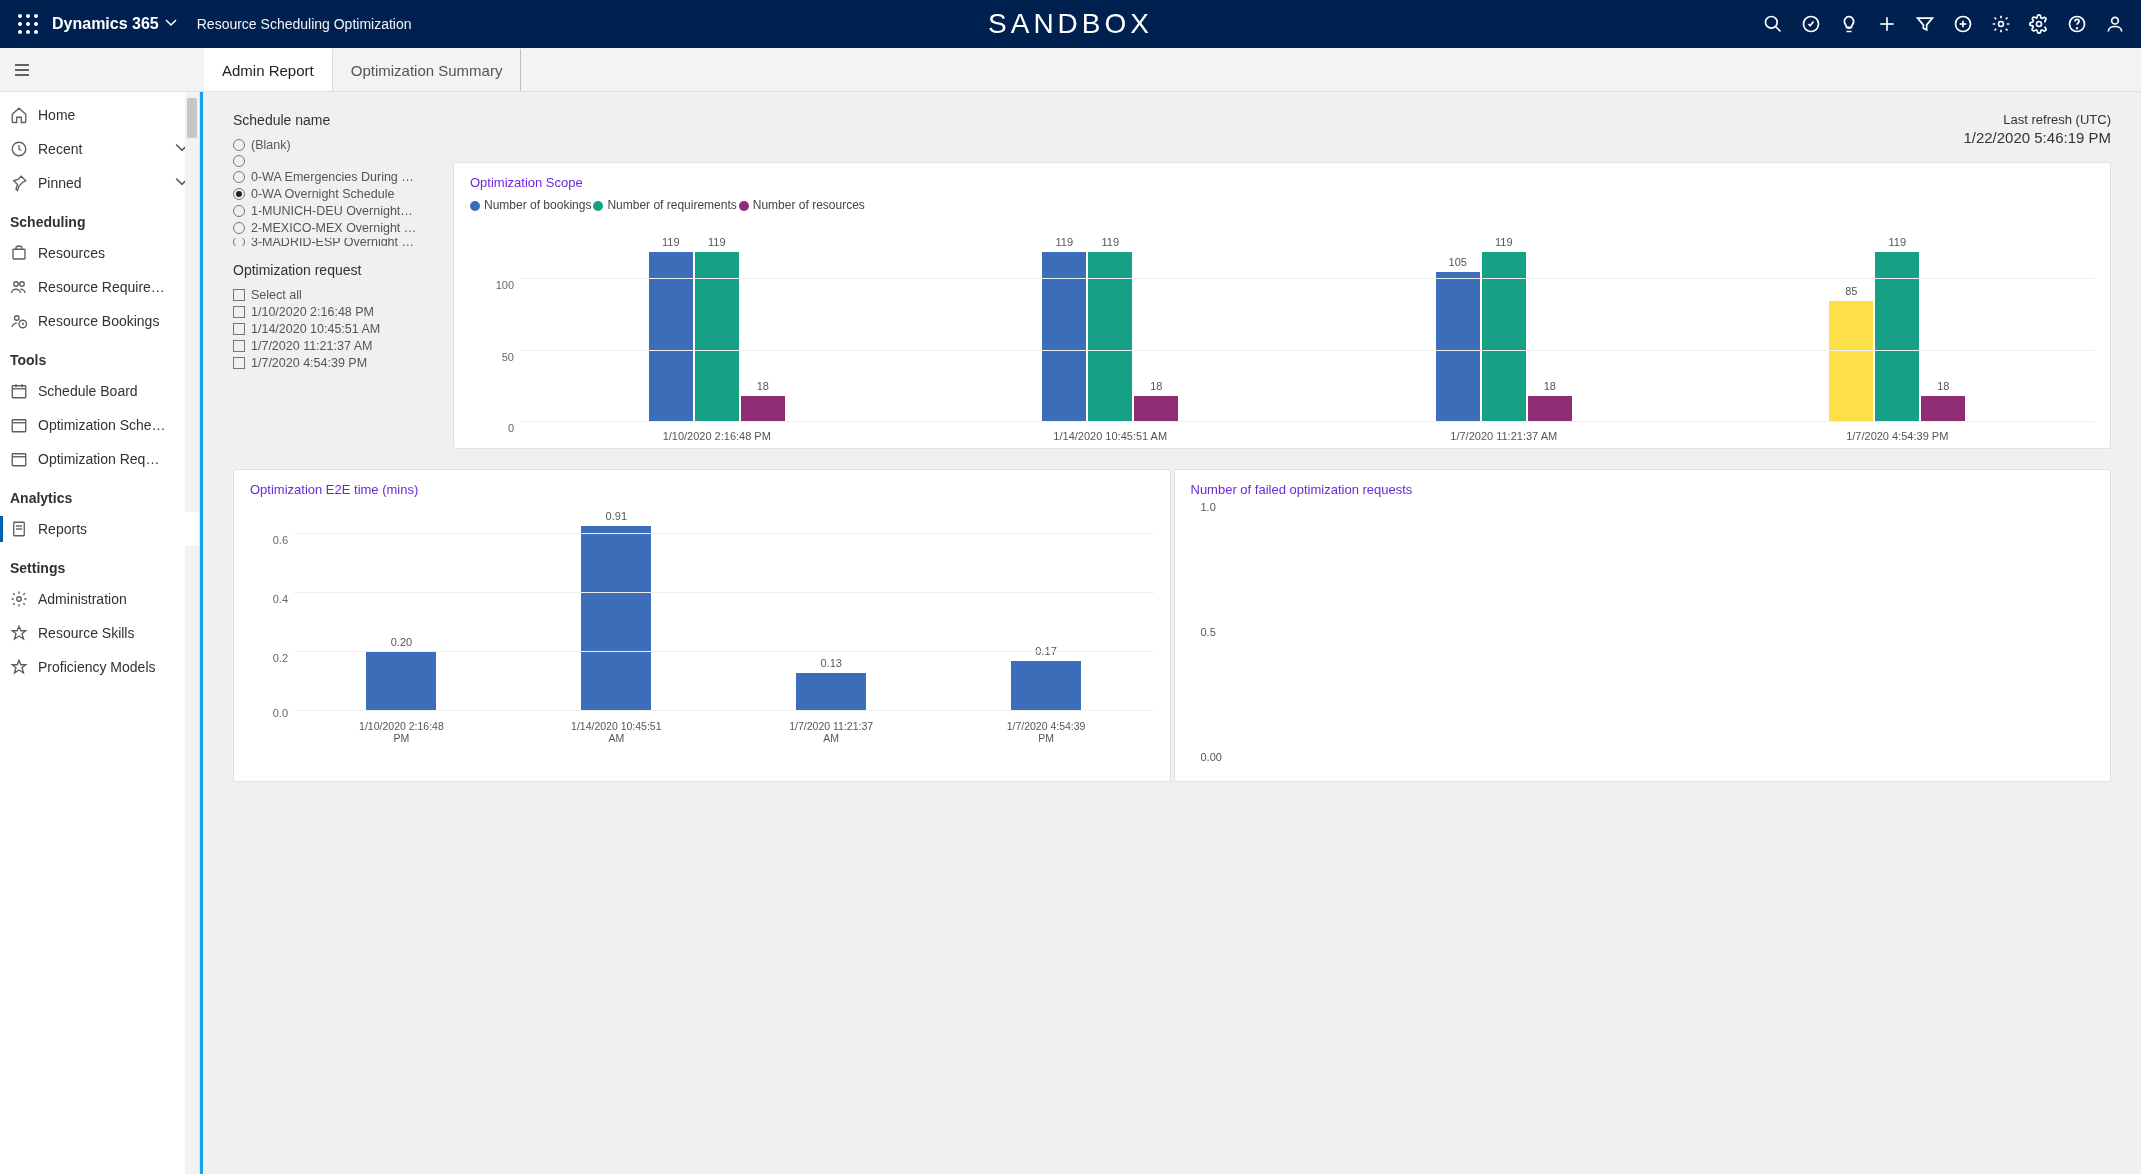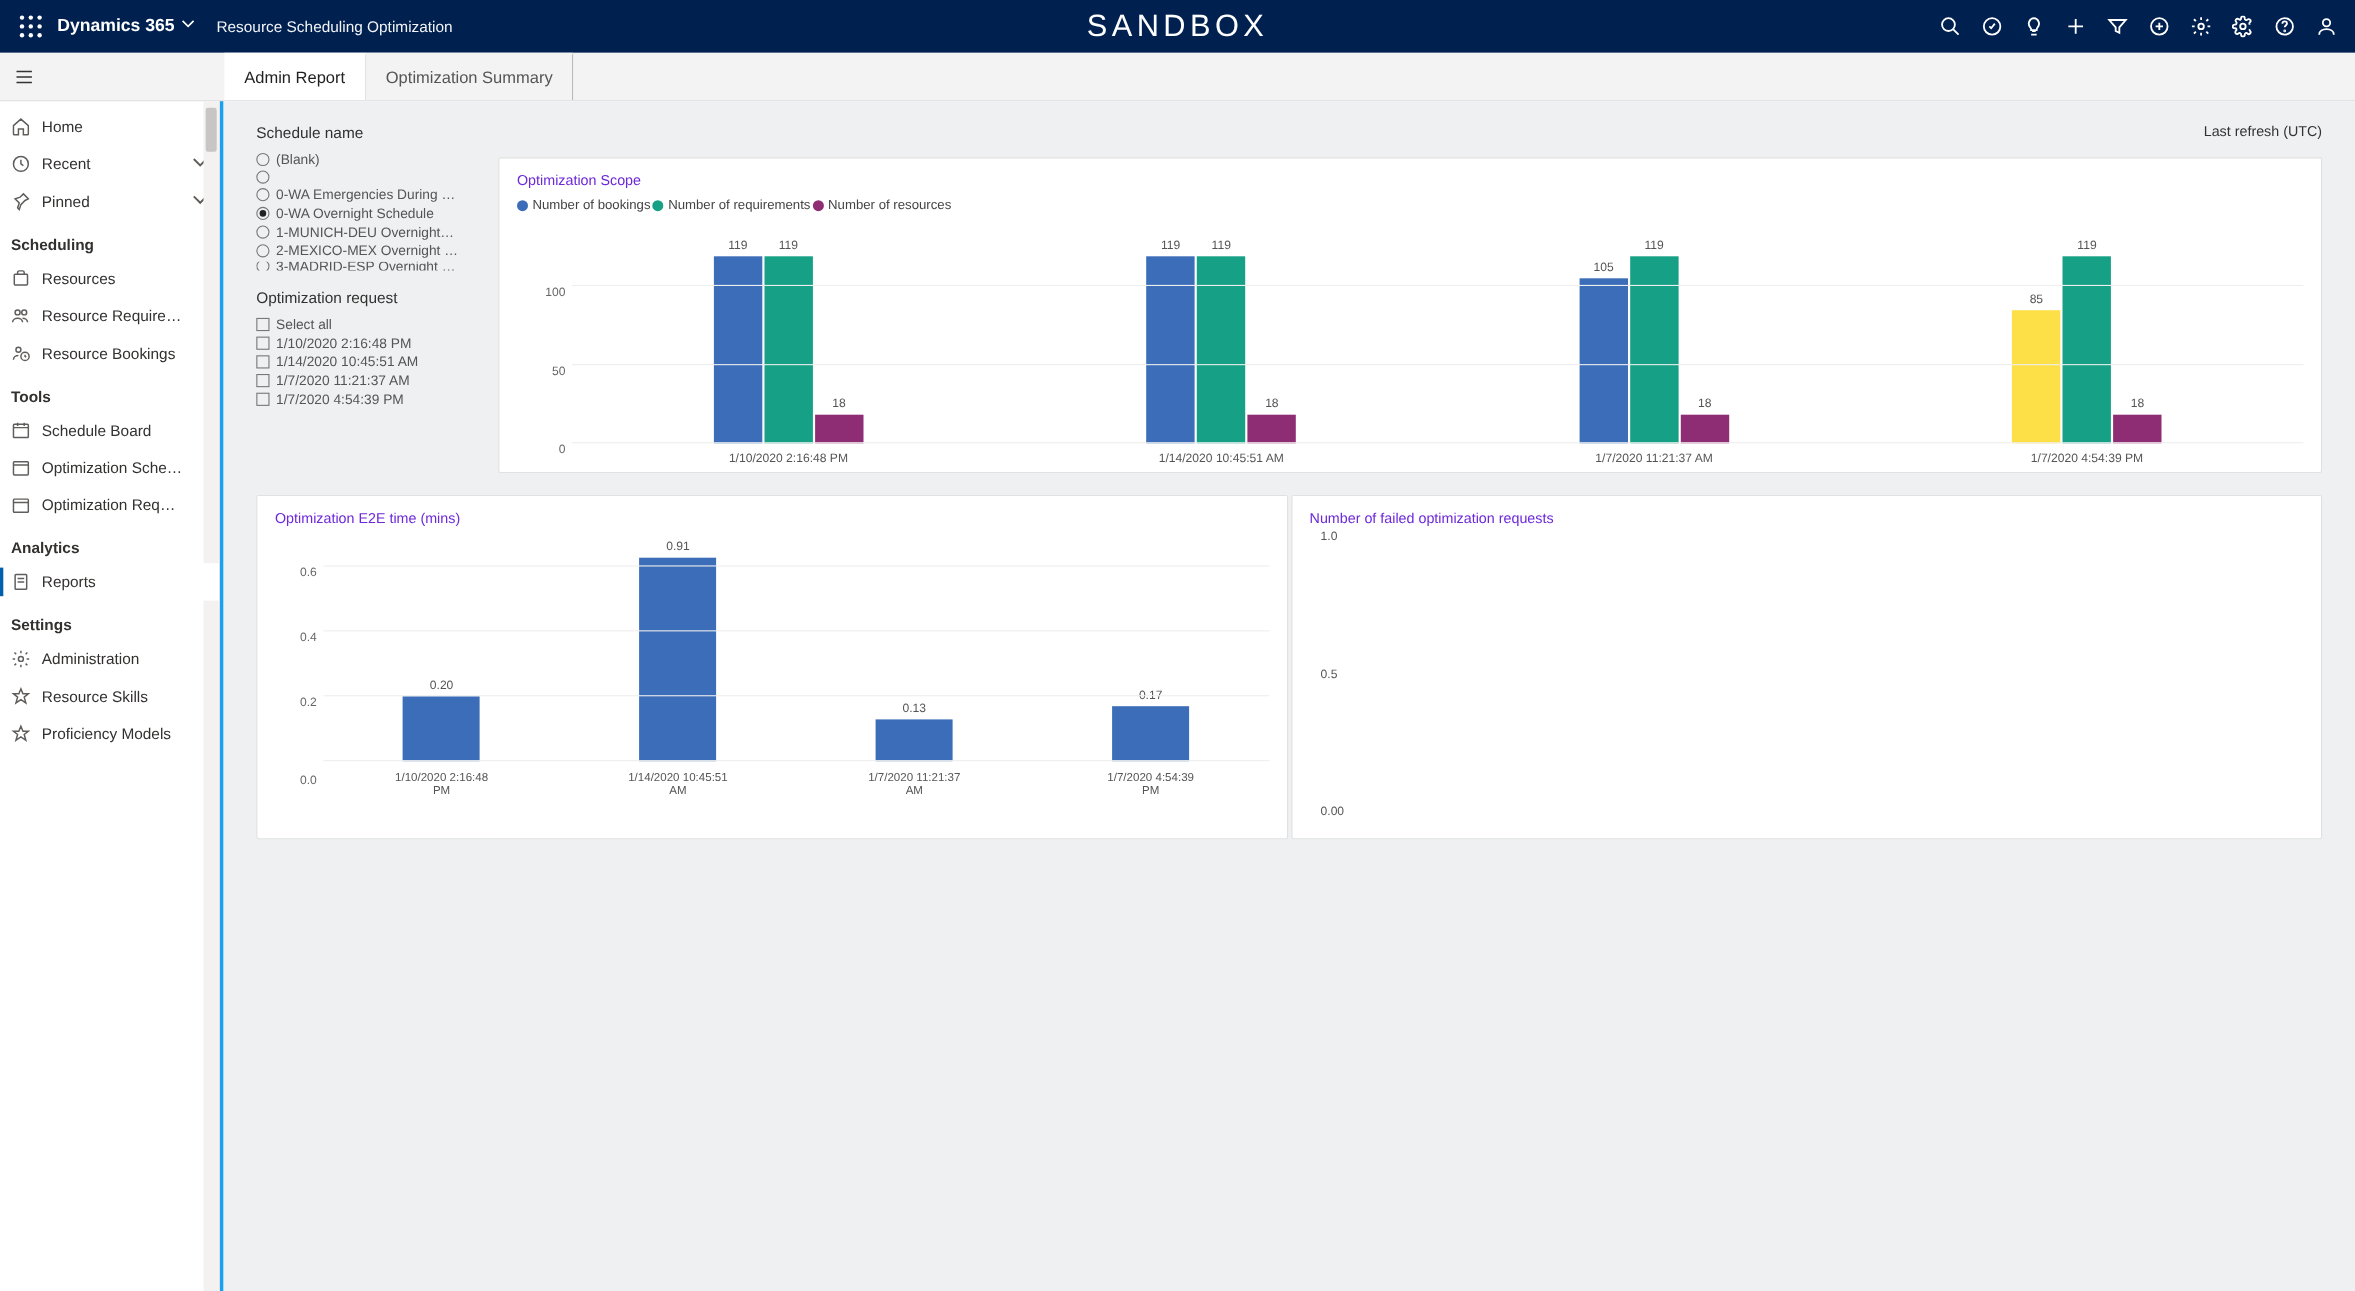--- a/index.html
+++ b/index.html
@@ -335,20 +335,21 @@
             <div class="f-row">
               <span class="chk"></span>
               <span>1/7/2020 4:54:39 PM</span>
             </div>
           </div>
       </div>
 
       <div style="flex:1; margin-left:10px;">
         <div class="refresh">
           <div>Last refresh (UTC)</div>
+          <div class="stamp">1/22/2020 5:46:19 PM</div>
         </div>
 
         <div class="card" style="margin-top:16px">
           <div class="card-title">Optimization Scope</div>
           <div class="legend">
             <span><span class="dot c-blue"></span><span>Number of bookings</span></span>
             <span><span class="dot c-teal"></span><span>Number of requirements</span></span>
             <span><span class="dot c-mag"></span><span>Number of resources</span></span>
           </div>
           <div class="chart1-wrap">
@@ -418,21 +419,21 @@
         </div>
       </div>
     </div>
 
     <div class="row2">
 
       <div class="card">
         <div class="card-title">Optimization E2E time (mins)</div>
         <div class="chart2-wrap">
           <div class="yaxis" style="width:44px" id="y2">
-              <div class="ytick" style="bottom: 16px; margin-left: 32px;">0.0</div>
+              <div class="ytick" style="bottom: 32px; margin-left: 32px;">0.0</div>
               <div class="ytick" style="bottom: 86.8571px;">0.2</div>
               <div class="ytick" style="bottom: 145.714px;">0.4</div>
               <div class="ytick" style="bottom: 204.571px;">0.6</div>
             </div>
           <div class="plot2" id="plot2">
             <div class="groups2" id="groups2">
                 <div class="group2">
                   <div class="bar2" style="height: 58.8571px;">
                     <div class="barlabel">0.20</div>
                   </div>

